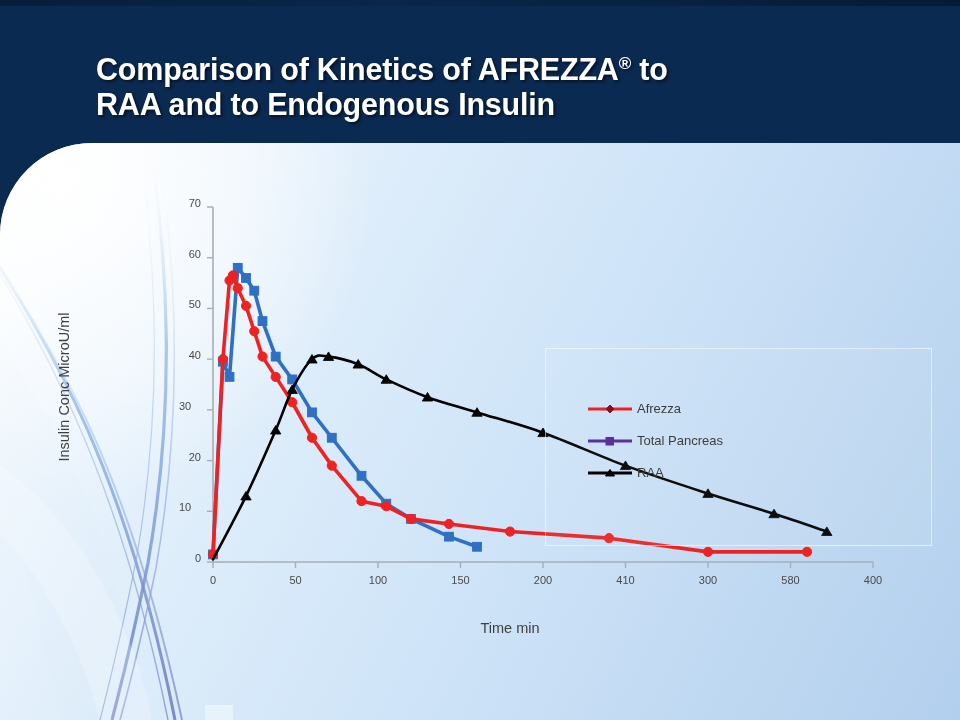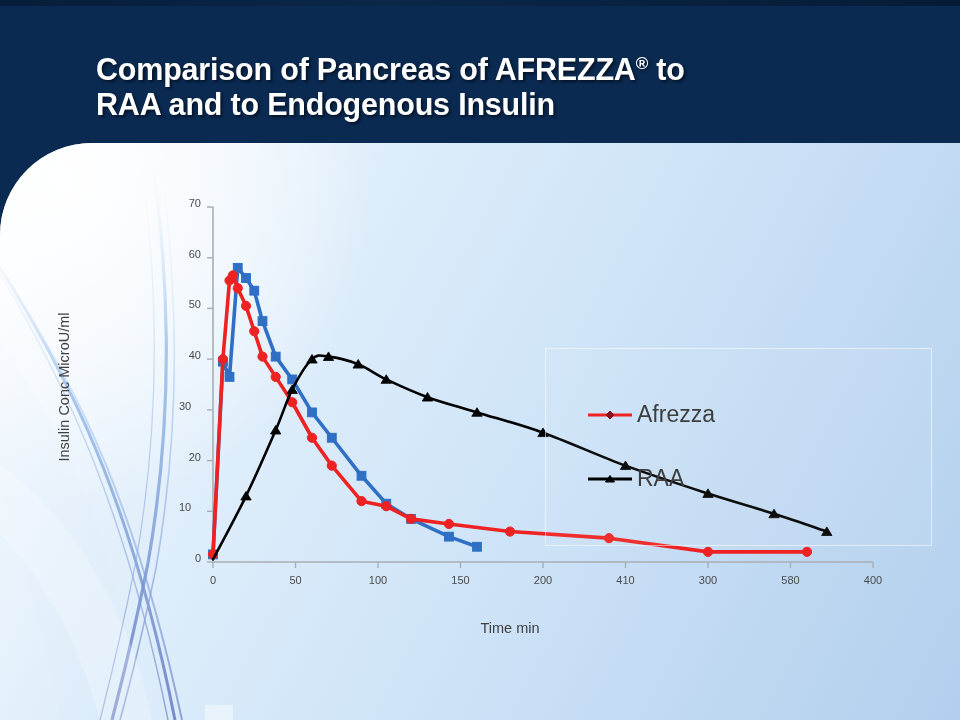--- a/index.html
+++ b/index.html
@@ -56,37 +56,37 @@
   .xlab{left:430px;top:477px;width:160px;text-align:center;}
   .tick{
     position:absolute;color:#4a4a4a;font-size:11px;
   }
   .legendbox{
     position:absolute;left:545px;top:205px;width:385px;height:196px;
     border:1px solid rgba(255,255,255,.55);
     background:rgba(255,255,255,.05);
   }
   .legrow{position:absolute;left:40px;display:flex;align-items:center;}
-  .legrow .ltxt{color:#3d3d3d;font-size:23px;margin-left:3px;}
+  .legrow .ltxt{color:#3d3d3d;font-size:13px;margin-left:3px;}
   .legmark{width:48px;height:14px;position:relative;}
   .originbox{
     position:absolute;left:205px;top:562px;width:28px;height:44px;
     background:rgba(255,255,255,.42);
   }
 </style>
 </head>
 <body>
 
 <div id="slide">
 
   <div class="header2"></div>
   <div class="topstrip"></div>
 
   <div class="header-title">
-    <span>Comparison of Pancreas of AFREZZA</span><sup>®</sup><span> to</span><br>
+    <span>Comparison of Kinetics of AFREZZA</span><sup>®</sup><span> to</span><br>
     <span>RAA and to Endogenous Insulin</span>
   </div>
 
   <div class="panel">
     <div class="panel-sheen"></div>
 
     <svg class="swoosh" viewBox="0 0 340 577" preserveAspectRatio="none">
       <defs>
         <linearGradient id="rb1" x1="0" y1="0" x2="0" y2="1">
           <stop offset="0%" stop-color="#ffffff" stop-opacity="0"></stop>
@@ -228,20 +228,27 @@
       <div class="axis-label xlab">Time min</div>
 
       <div class="legendbox">
         <div class="legrow" id="leg0" style="top:52px;">
           <span class="legmark"><svg width="48" height="14" viewBox="0 0 48 14">
                 <line x1="2" y1="7" x2="46" y2="7" stroke="#ee2222" stroke-width="3" stroke-linecap="butt"></line>
                 <path d="M 24 3 L 28 7 L 24 11 L 20 7 Z" fill="#8a1020" stroke="#8a1020" stroke-width="1"></path>
               </svg></span>
           <span class="ltxt">Afrezza</span>
         </div>
+        <div class="legrow" id="leg1" style="top:84px;">
+          <span class="legmark"><svg width="48" height="14" viewBox="0 0 48 14">
+                <line x1="2" y1="7" x2="46" y2="7" stroke="#5b2f9e" stroke-width="3" stroke-linecap="butt"></line>
+                <rect x="20" y="3.5" width="7.5" height="7.5" fill="#5b2f9e" stroke="#5b2f9e" stroke-width="1"></rect>
+              </svg></span>
+          <span class="ltxt">Total Pancreas</span>
+        </div>
         <div class="legrow" id="leg2" style="top:116px;">
           <span class="legmark"><svg width="48" height="14" viewBox="0 0 48 14">
                 <line x1="2" y1="7" x2="46" y2="7" stroke="#000000" stroke-width="3" stroke-linecap="butt"></line>
                 <path d="M 19.5 10 L 28.5 10 L 24 3.5 Z" fill="#000000" stroke="#000000" stroke-width="1"></path>
               </svg></span>
           <span class="ltxt">RAA</span>
         </div>
       </div>
     </div>
 

